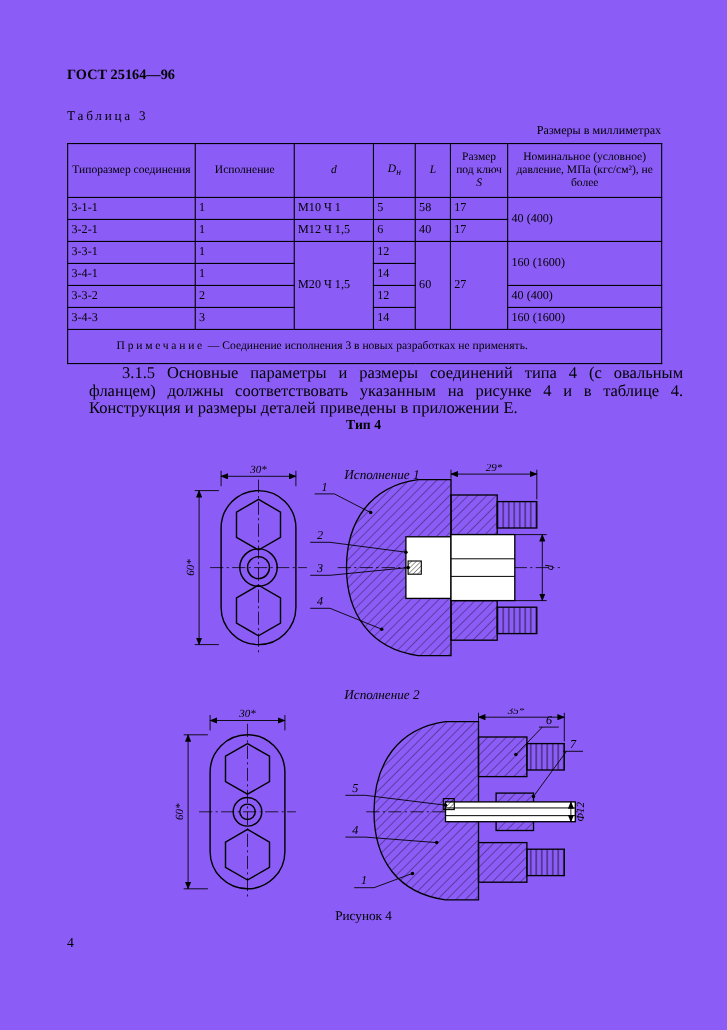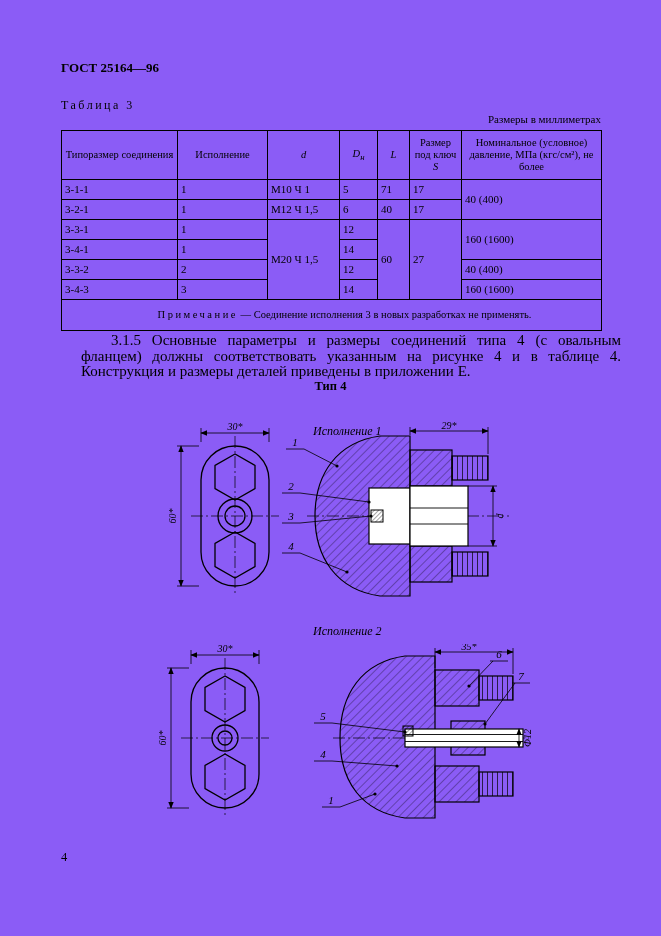--- a/index.html
+++ b/index.html
@@ -7,21 +7,21 @@
         font-family:"Liberation Serif",serif;color:#000;}
   .gost-header{position:absolute;left:61px;top:60px;font-weight:bold;font-size:13px;}
   .table-label{position:absolute;left:61px;top:98px;font-size:12px;letter-spacing:2.5px;}
   .units-note{position:absolute;right:60px;top:113px;font-size:11px;}
   table.t3{position:absolute;left:61px;top:130px;width:540px;border-collapse:collapse;
            border:1.5px solid #000;table-layout:fixed;}
   table.t3 th, table.t3 td{border:1px solid #000;vertical-align:middle;
            font-weight:normal;padding:1px 3px;line-height:1.15;}
   table.t3 th{font-size:10.5px;height:46px;}
   table.t3 td{font-size:11px;height:17px;}
-  table.t3 td.note{text-align:center;padding:4px 18px 4px 44px;font-size:10.5px;height:22px;}
+  table.t3 td.note{text-align:left;padding:4px 18px 4px 44px;font-size:10.5px;height:22px;}
   .note-label{letter-spacing:2.5px;}
   .para{position:absolute;left:61px;top:318px;width:540px;font-size:15px;line-height:15.5px;
         text-align:justify;text-indent:30px;margin-left:20px;}
   .type-label{position:absolute;left:0;top:379px;width:661px;text-align:center;
         font-weight:bold;font-size:12.5px;}
   .variant-label{position:absolute;left:313px;font-style:italic;font-size:12px;}
   .v1{top:424px;}
   .v2{top:624px;}
   .figcaption{position:absolute;left:0;top:825px;width:661px;text-align:center;font-size:12px;}
   .page-number{position:absolute;left:61px;top:850px;font-size:12.5px;}
@@ -86,21 +86,21 @@
         <th><span>Размер под ключ</span> <i>S</i></th>
         <th><span>Номинальное (условное) давление, МПа (кгс/см²), не более</span></th>
       </tr>
     </thead>
     <tbody>
       <tr>
         <td>3-1-1</td>
         <td>1</td>
         <td>М10 Ч 1</td>
         <td>5</td>
-        <td>71</td>
+        <td>58</td>
         <td>17</td>
         <td rowspan="2">40 (400)</td>
       </tr>
       <tr>
         <td>3-2-1</td>
         <td>1</td>
         <td>М12 Ч 1,5</td>
         <td>6</td>
         <td>40</td>
         <td>17</td>
@@ -287,15 +287,16 @@
       </g>
       <g>
         <text class="callout" x="176" y="160" text-anchor="middle">1</text>
         <line class="leader" x1="167" y1="163" x2="185" y2="163"></line>
         <line class="leader" x1="185" y1="163" x2="220" y2="150"></line>
         <circle cx="220" cy="150" r="1.6"></circle>
       </g>
     </g>
   </svg>
 
+  <div class="figcaption">Рисунок 4</div>
   <div class="page-number">4</div>
 
 </div>
 
 </body></html>

